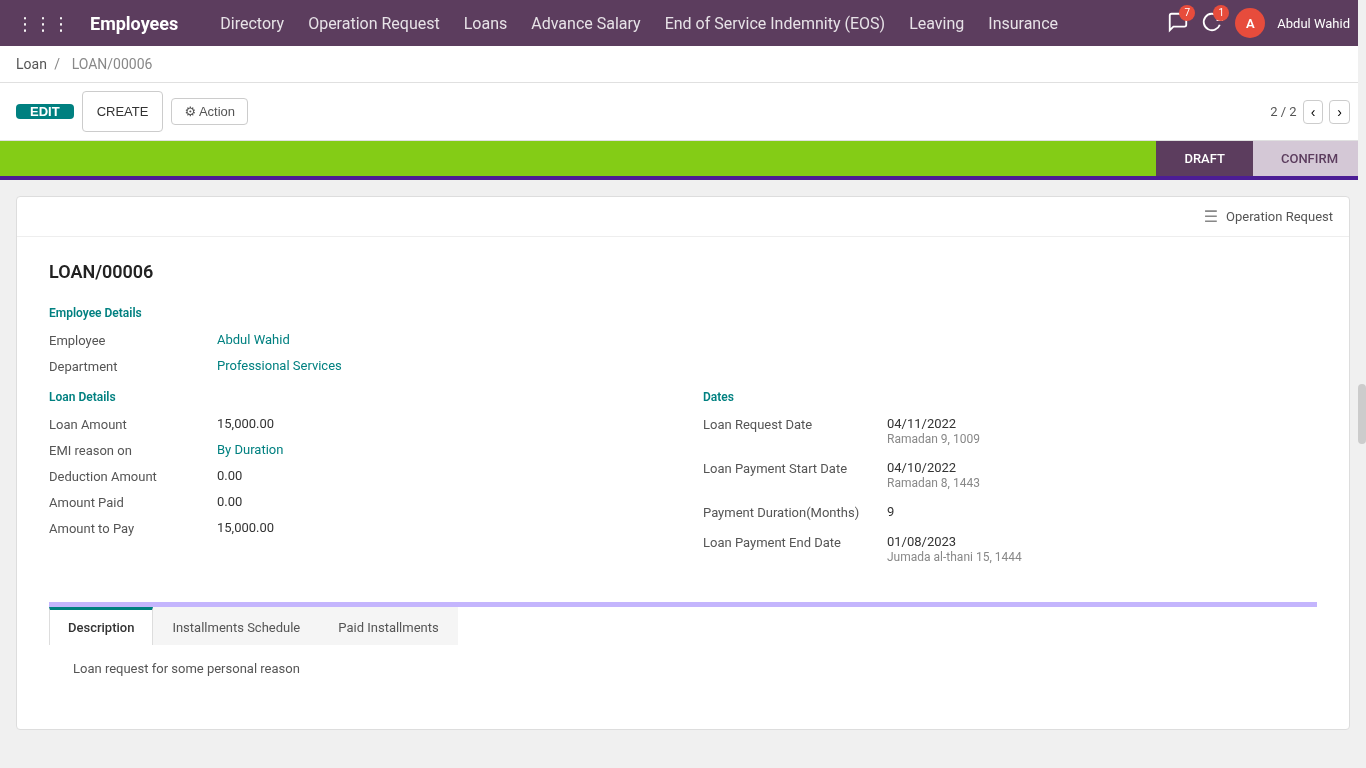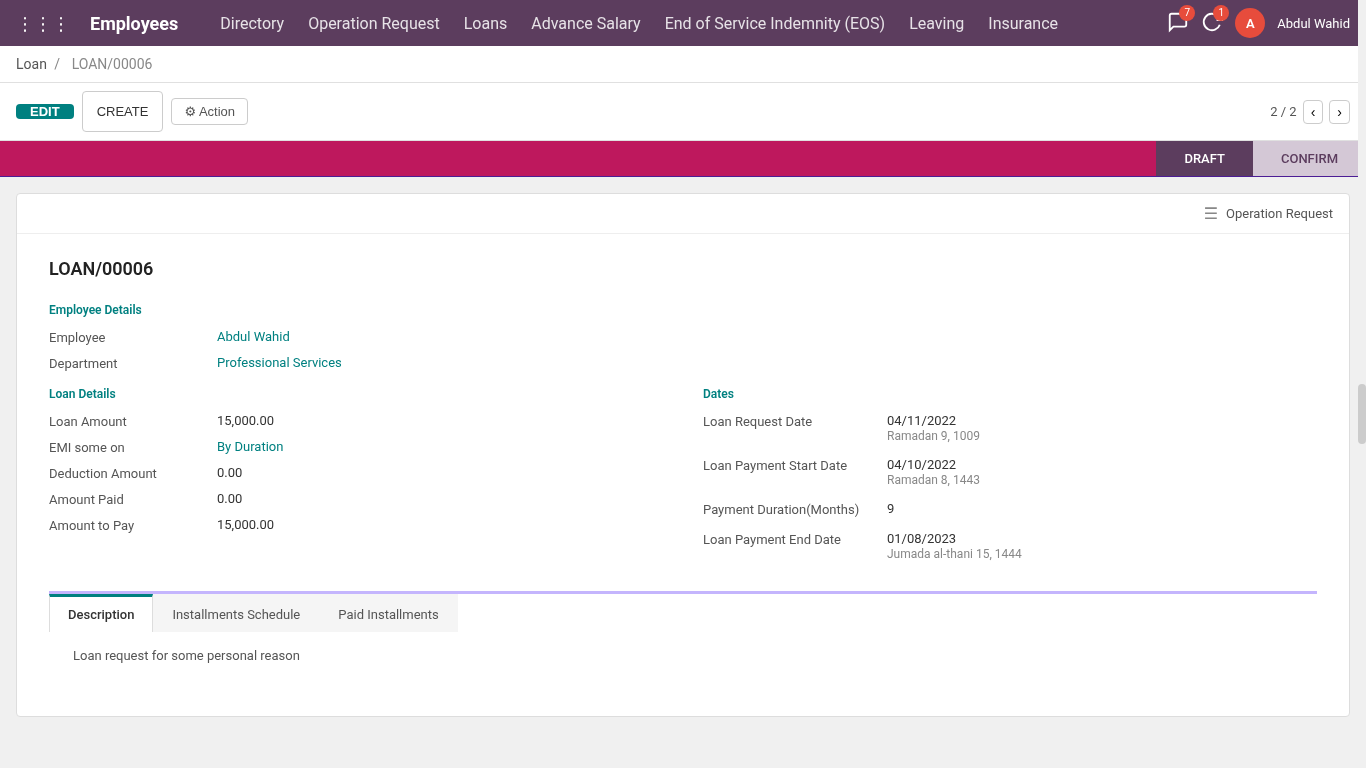--- a/index.html
+++ b/index.html
@@ -93,22 +93,22 @@
       display: flex; align-items: center; gap: 4px;
     }
     .toolbar-spacer { flex: 1; }
     .pager { display: flex; align-items: center; gap: 6px; font-size: 13px; color: #555; }
     .pager-btn { background: none; border: 1px solid #ccc; padding: 3px 7px; border-radius: 4px; cursor: pointer; font-size: 14px; }
 
     
     .status-bar {
       display: flex;
       justify-content: flex-end;
-      background: #be185d;
-      border-bottom: 1px solid #4c1d95;
+      background: #84cc16;
+      border-bottom: 4px solid #4c1d95;
     }
     .status-steps { display: flex; }
     .status-step {
       padding: 10px 28px;
       font-size: 13px;
       font-weight: 500;
       color: #888;
       background: #e8e8e8;
       cursor: pointer;
       position: relative;
@@ -157,22 +157,22 @@
     .col-right { flex: 1; }
 
     .dates-section { }
     .dates-field-row { display: flex; align-items: flex-start; margin-bottom: 14px; gap: 4px; }
     .dates-label { width: 180px; font-size: 13px; color: #555; flex-shrink: 0; padding-top: 1px; }
     .dates-value-block {}
     .dates-value-main { font-size: 13px; color: #333; }
     .dates-value-sub { font-size: 12px; color: #888; margin-top: 1px; }
 
     .tabs-bar {
-      border-top: 3px solid #c4b5fd;
-      margin-top: 16px;
+      border-top: 5px solid #c4b5fd;
+      margin-top: 24px;
       display: flex;
       gap: 0;
     }
     .tab-item {
       padding: 10px 18px;
       font-size: 13px;
       cursor: pointer;
       border: 1px solid transparent;
       border-bottom: none;
       color: #555;
@@ -299,21 +299,21 @@
       <div class="two-col">
 
         <div class="col-left">
           <div class="section-title">Loan Details</div>
 
           <div class="field-row">
             <span class="field-label">Loan Amount</span>
             <span class="field-value plain">15,000.00</span>
           </div>
           <div class="field-row">
-            <span class="field-label">EMI some on</span>
+            <span class="field-label">EMI reason on</span>
             <span class="field-value">By Duration</span>
           </div>
           <div class="field-row">
             <span class="field-label">Deduction Amount</span>
             <span class="field-value plain">0.00</span>
           </div>
           <div class="field-row">
             <span class="field-label">Amount Paid</span>
             <span class="field-value plain">0.00</span>
           </div>

